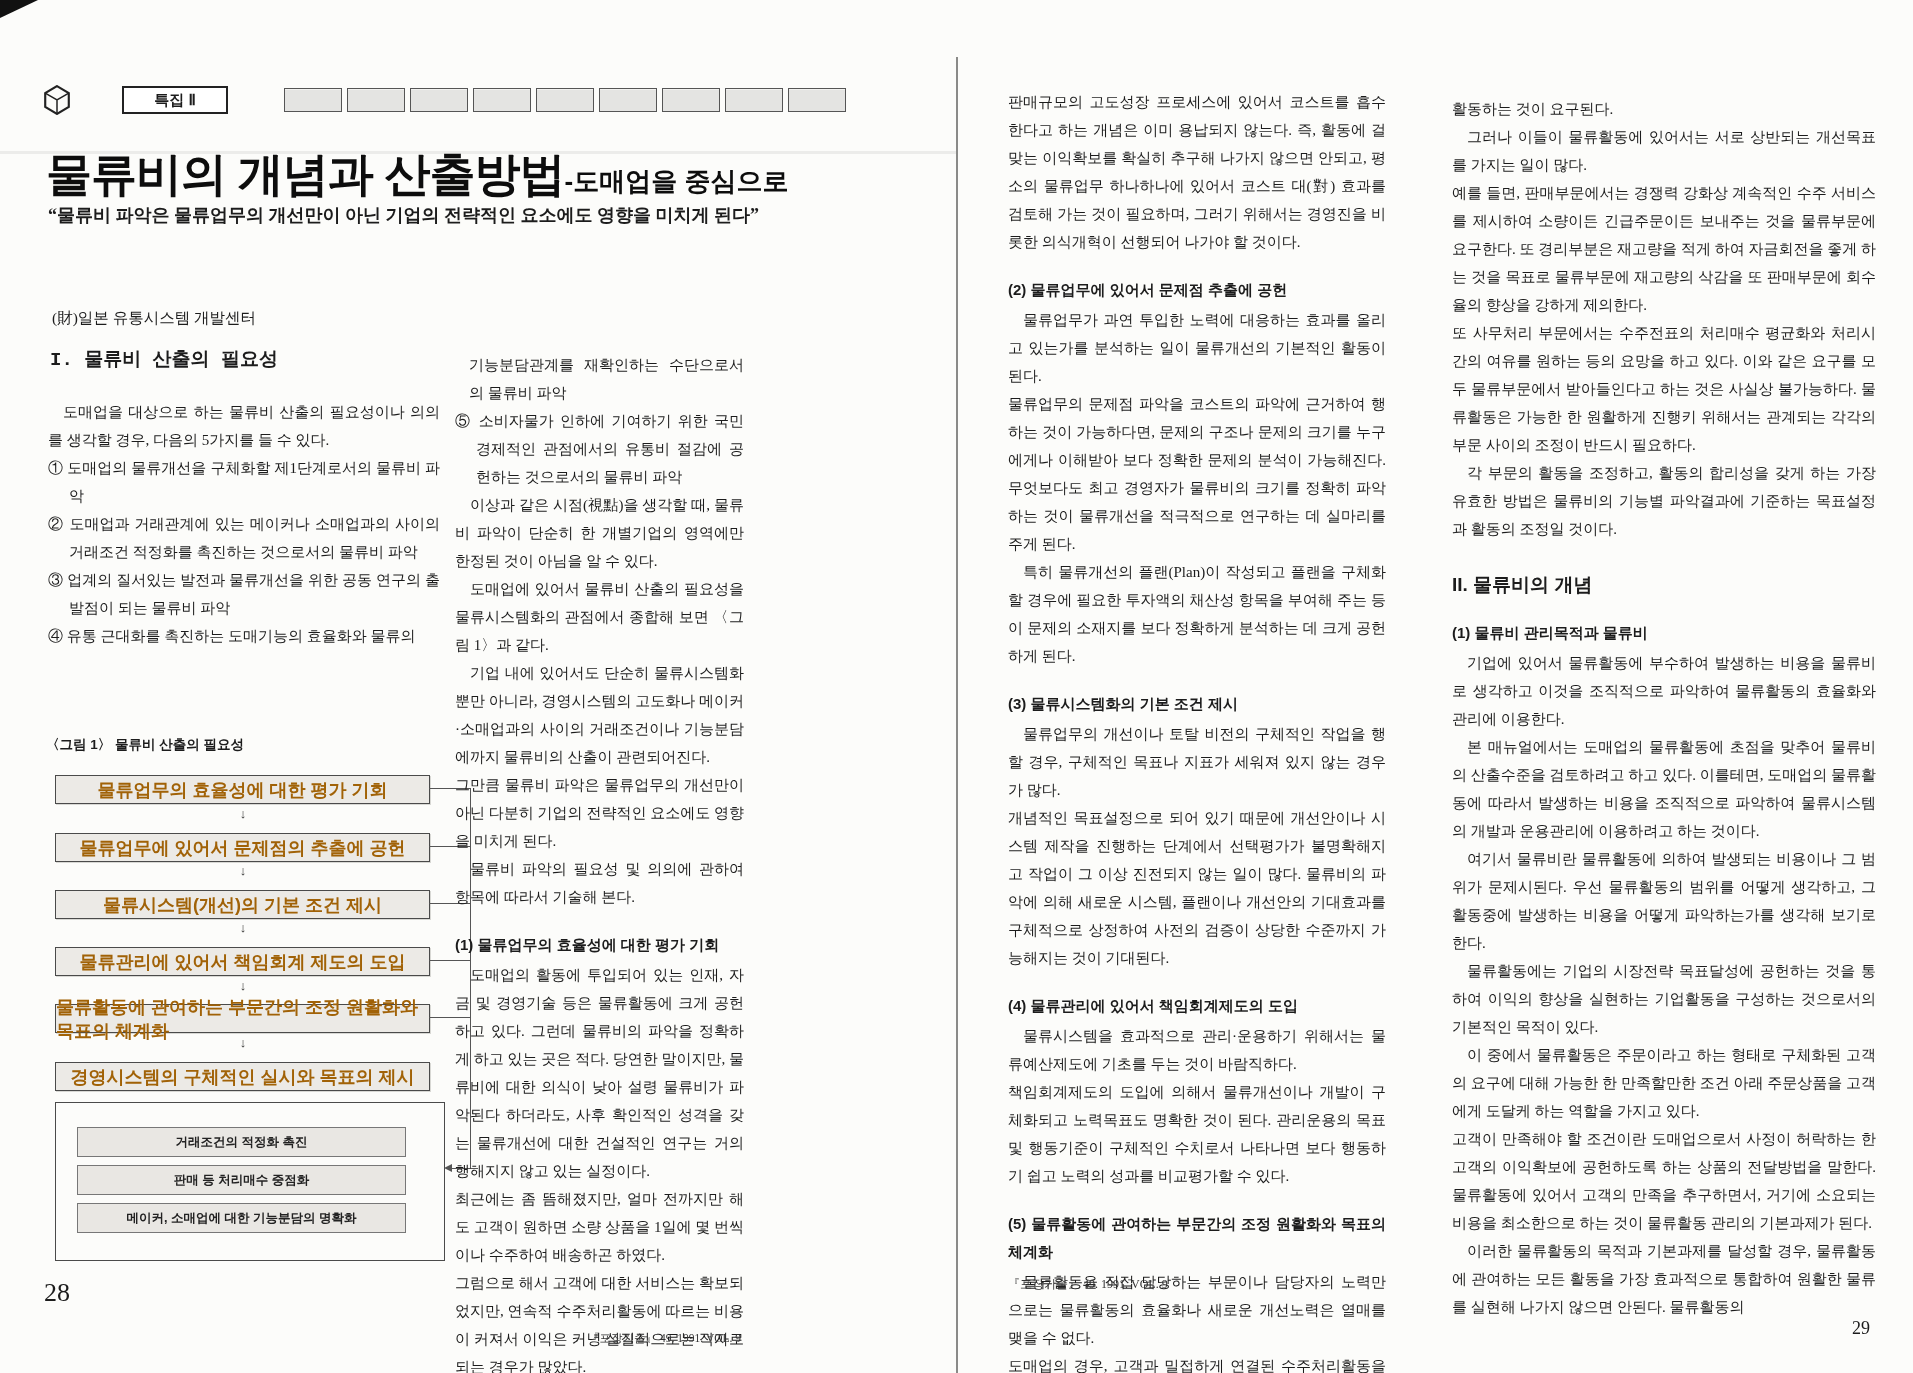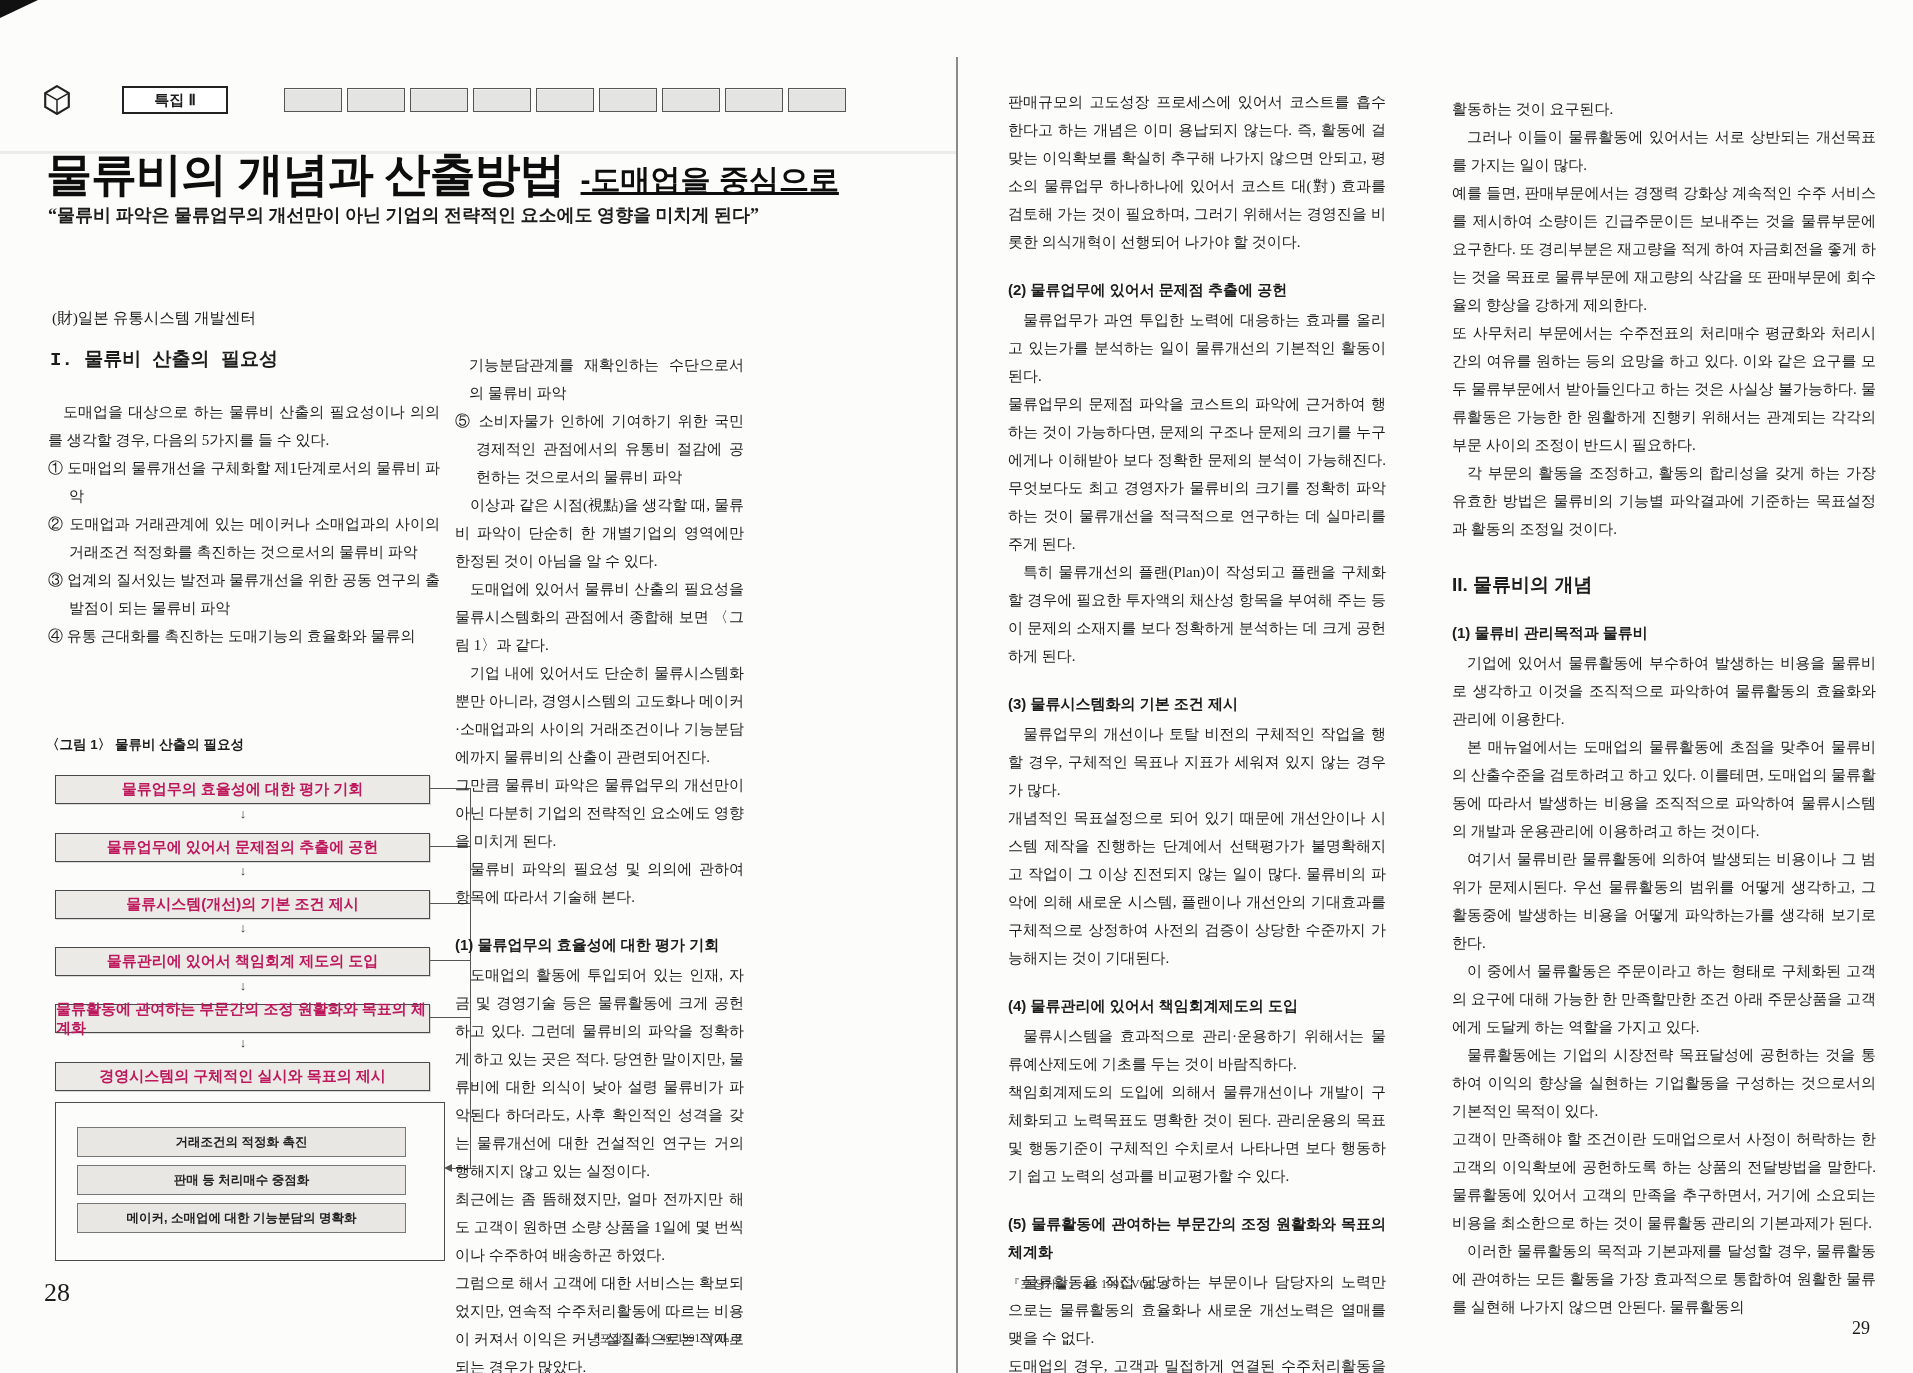--- a/index.html
+++ b/index.html
@@ -17,21 +17,21 @@
   .tag-box{width:102px;height:24px;border:2px solid #222;background:#fff;display:flex;
            align-items:center;justify-content:center;font-family:"Liberation Sans",sans-serif;
            font-weight:700;font-size:15px;}
   .tabs{display:flex;margin-left:8px;}
   .tab{width:56px;height:22px;border:1px solid #555;background:#e4e4e2;margin-right:5px;
        box-shadow:inset 0 1px 0 #f2f2f0;}
 
   
   .title{position:absolute;left:46px;top:144px;margin:0;font-family:"Liberation Sans",sans-serif;
          font-weight:900;font-size:46px;letter-spacing:-1px;white-space:nowrap;color:#0d0d0d;}
-  .title-suffix{font-size:30px;font-weight:800;margin-left:16px;letter-spacing:0;text-decoration:underline;}
+  .title-suffix{font-size:26px;font-weight:800;letter-spacing:0;}
   .subtitle{position:absolute;left:48px;top:203px;font-size:18px;font-weight:700;white-space:nowrap;}
   .author{position:absolute;left:52px;top:308px;font-size:15.5px;}
 
   
   .col{position:absolute;font-size:15px;line-height:28px;text-align:justify;}
   .col1{left:48px;top:346px;width:392px;}
   .col2{left:455px;top:351px;width:289px;}
   .col3{left:1008px;top:88px;width:378px;}
   .col4{left:1452px;top:95px;width:424px;}
   .sec-h1{font-family:Liberation Mono, monospace;font-weight:800;font-size:19px;margin:0 0 24px 2px;}
@@ -43,22 +43,22 @@
   .blk.h{font-family:"Liberation Sans",sans-serif;font-weight:700;font-size:15px;
          margin:20px 0 2px;text-indent:0;}
   .blk.h2{font-family:"Liberation Sans",sans-serif;font-weight:800;font-size:19px;
           margin:28px 0 18px;text-indent:0;}
 
   
   .fig-caption{position:absolute;left:46px;top:736px;font-family:"Liberation Sans",sans-serif;
                font-weight:700;font-size:13.5px;}
   .flow{position:absolute;left:55px;top:772px;width:420px;height:495px;}
   .fbox{position:absolute;left:0;width:373px;height:27px;background:#eceae6;border:1px solid #4a4a4a;
-        display:flex;align-items:center;justify-content:center;font-size:15px;font-weight:600;
-        font-family:"Liberation Sans",sans-serif;color:#be185d;box-shadow:1px 1px 0 #d8d8d4;}
+        display:flex;align-items:center;justify-content:center;font-size:18px;font-weight:600;
+        font-family:"Liberation Sans",sans-serif;color:#a16207;box-shadow:1px 1px 0 #d8d8d4;}
   .fb0{top:3px}.fb1{top:61px}.fb2{top:118px}.fb3{top:175px}.fb4{top:232px}.fb5{top:290px}
   .farrow{position:absolute;left:178px;width:20px;text-align:center;font-size:13px;color:#333;line-height:1;}
   .fa0{top:35px}.fa1{top:92px}.fa2{top:149px}.fa3{top:207px}.fa4{top:264px}
   .outer-box{position:absolute;left:0;top:330px;width:388px;height:157px;border:1px solid #4a4a4a;background:#fcfcfa;}
   .rbox{position:absolute;left:22px;width:327px;height:28px;background:#e9e7e3;border:1px solid #777;
         display:flex;align-items:center;justify-content:center;font-size:12.5px;font-weight:600;
         font-family:"Liberation Sans",sans-serif;color:#222;}
   .rb0{top:355px}.rb1{top:393px}.rb2{top:431px}
   .stub{position:absolute;left:374px;width:42px;height:1px;background:#555;}
   .st0{top:16px}.st1{top:74px}.st2{top:131px}.st3{top:188px}.st4{top:245px}
@@ -186,21 +186,21 @@
       <div class="blk f">활동하는 것이 요구된다.</div>
       <div class="blk p">그러나 이들이 물류활동에 있어서는 서로 상반되는 개선목표를 가지는 일이 많다.</div>
       <div class="blk f">예를 들면, 판매부문에서는 경쟁력 강화상 계속적인 수주 서비스를 제시하여 소량이든 긴급주문이든 보내주는 것을 물류부문에 요구한다. 또 경리부분은 재고량을 적게 하여 자금회전을 좋게 하는 것을 목표로 물류부문에 재고량의 삭감을 또 판매부문에 회수율의 향상을 강하게 제의한다.</div>
       <div class="blk f">또 사무처리 부문에서는 수주전표의 처리매수 평균화와 처리시간의 여유를 원하는 등의 요망을 하고 있다. 이와 같은 요구를 모두 물류부문에서 받아들인다고 하는 것은 사실상 불가능하다. 물류활동은 가능한 한 원활하게 진행키 위해서는 관계되는 각각의 부문 사이의 조정이 반드시 필요하다.</div>
       <div class="blk p">각 부문의 활동을 조정하고, 활동의 합리성을 갖게 하는 가장 유효한 방법은 물류비의 기능별 파악결과에 기준하는 목표설정과 활동의 조정일 것이다.</div>
       <div class="blk h2">II. 물류비의 개념</div>
       <div class="blk h">(1) 물류비 관리목적과 물류비</div>
       <div class="blk p">기업에 있어서 물류활동에 부수하여 발생하는 비용을 물류비로 생각하고 이것을 조직적으로 파악하여 물류활동의 효율화와 관리에 이용한다.</div>
       <div class="blk p">본 매뉴얼에서는 도매업의 물류활동에 초점을 맞추어 물류비의 산출수준을 검토하려고 하고 있다. 이를테면, 도매업의 물류활동에 따라서 발생하는 비용을 조직적으로 파악하여 물류시스템의 개발과 운용관리에 이용하려고 하는 것이다.</div>
       <div class="blk p">여기서 물류비란 물류활동에 의하여 발생되는 비용이나 그 범위가 문제시된다. 우선 물류활동의 범위를 어떻게 생각하고, 그 활동중에 발생하는 비용을 어떻게 파악하는가를 생각해 보기로 한다.</div>
+      <div class="blk p">물류활동에는 기업의 시장전략 목표달성에 공헌하는 것을 통하여 이익의 향상을 실현하는 기업활동을 구성하는 것으로서의 기본적인 목적이 있다.</div>
       <div class="blk p">이 중에서 물류활동은 주문이라고 하는 형태로 구체화된 고객의 요구에 대해 가능한 한 만족할만한 조건 아래 주문상품을 고객에게 도달케 하는 역할을 가지고 있다.</div>
-      <div class="blk p">물류활동에는 기업의 시장전략 목표달성에 공헌하는 것을 통하여 이익의 향상을 실현하는 기업활동을 구성하는 것으로서의 기본적인 목적이 있다.</div>
       <div class="blk f">고객이 만족해야 할 조건이란 도매업으로서 사정이 허락하는 한 고객의 이익확보에 공헌하도록 하는 상품의 전달방법을 말한다. 물류활동에 있어서 고객의 만족을 추구하면서, 거기에 소요되는 비용을 최소한으로 하는 것이 물류활동 관리의 기본과제가 된다.</div>
       <div class="blk p">이러한 물류활동의 목적과 기본과제를 달성할 경우, 물류활동에 관여하는 모든 활동을 가장 효과적으로 통합하여 원활한 물류를 실현해 나가지 않으면 안된다. 물류활동의</div>
     </div>
 
   <div class="footer-right">『포장기술』 49. 1991. VOL. 9</div>
   <div class="pagenum-right">29</div>
 </div>
 
 </body></html>

